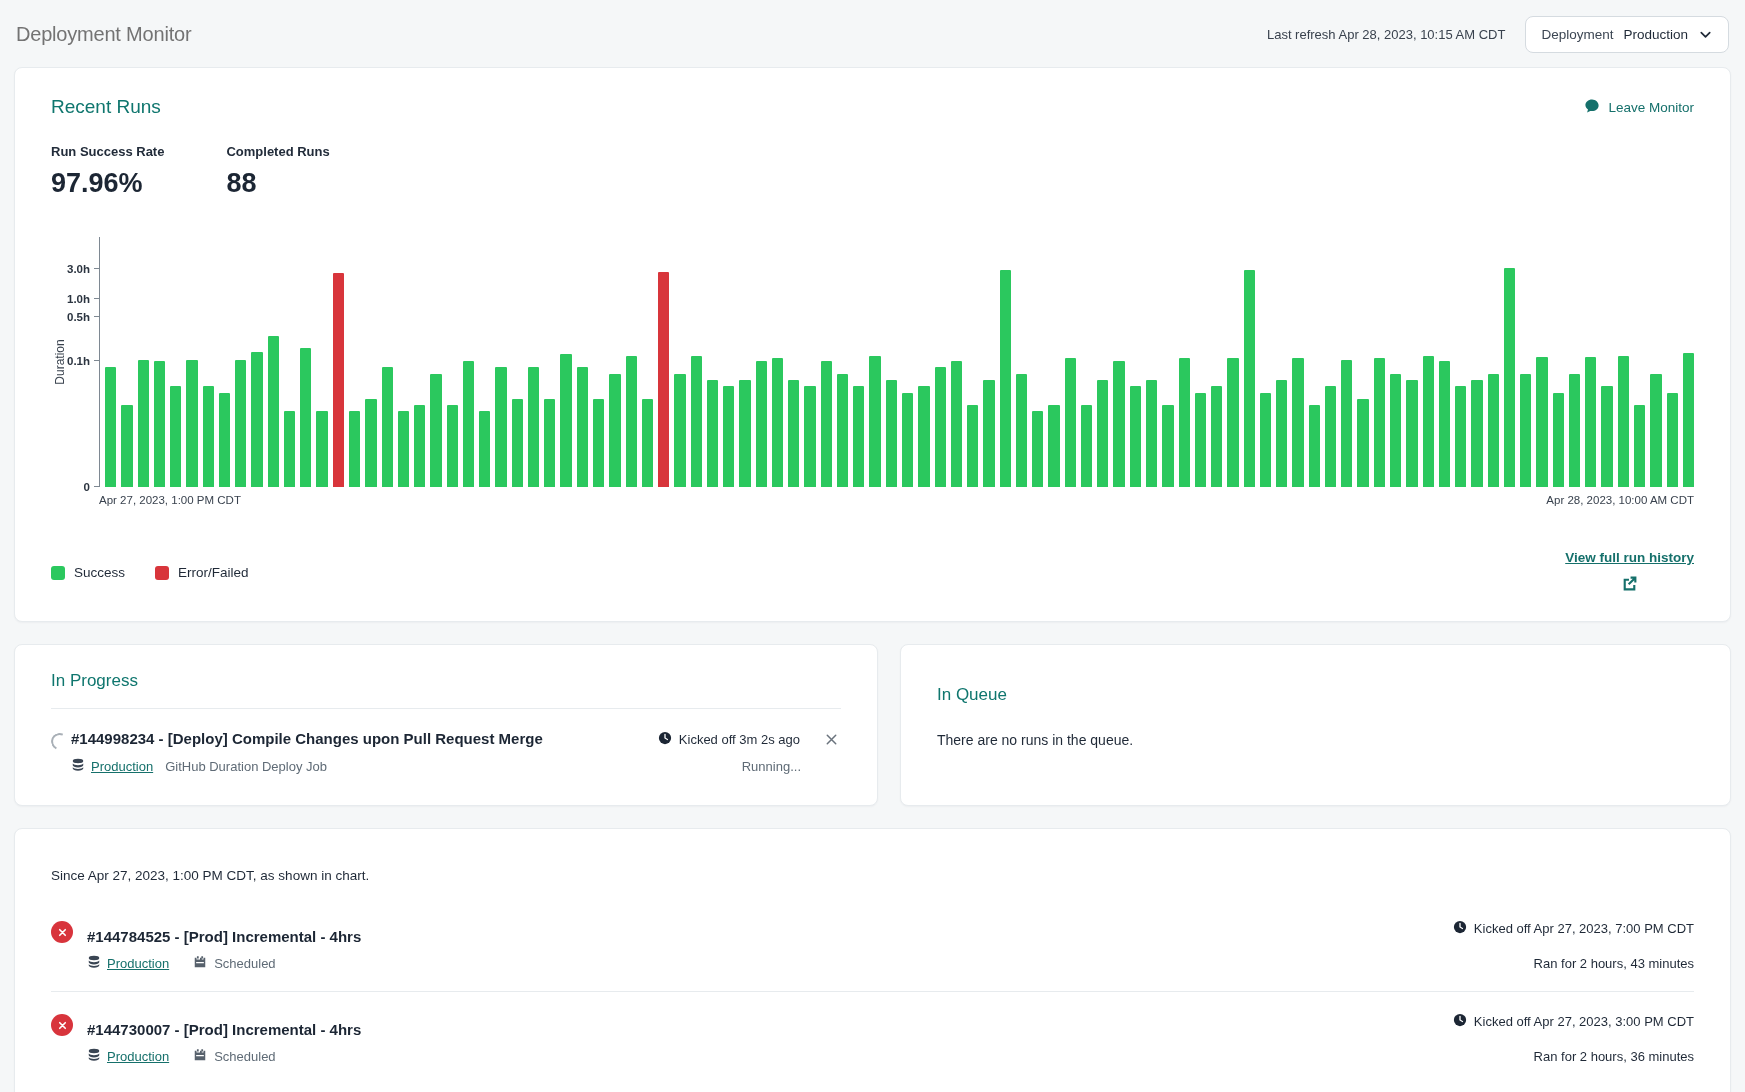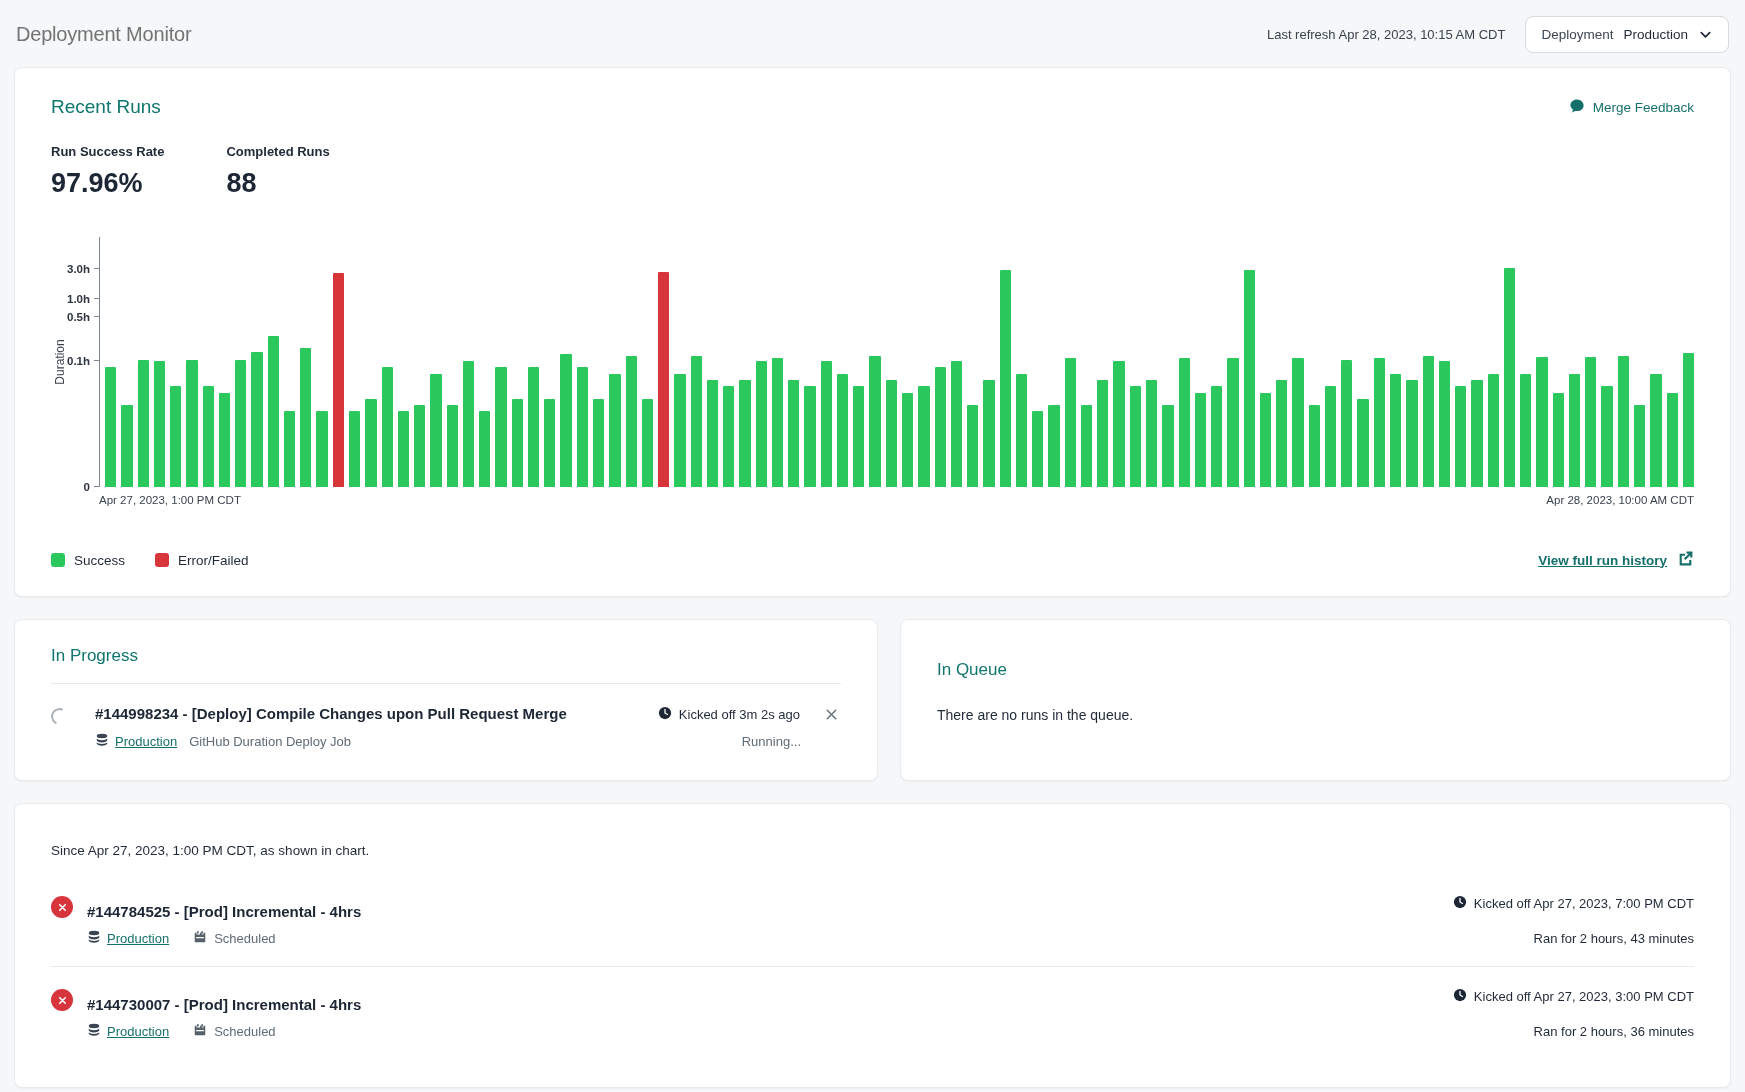--- a/index.html
+++ b/index.html
@@ -45,30 +45,30 @@
   .tickmarks { position: absolute; left: -6px; top: 0; bottom: 0; width: 6px; }
   .ymark { position: absolute; left: 0; width: 5px; height: 1px; background: #7e8892; }
   .bars { display: flex; align-items: flex-end; gap: 5px; height: 100%; padding-left: 5px; }
   .bar { flex: 1; min-width: 0; border-radius: 1px 1px 0 0; cursor: pointer; }
   .xlabels { display: flex; justify-content: space-between; margin: 7px 0 0 48px; font-size: 11.5px; color: #39424e; }
 
   .legend-row { display: flex; justify-content: space-between; align-items: center; margin-top: 44px; }
   .legend { display: flex; gap: 30px; }
   .legend-item { display: flex; align-items: center; gap: 9px; font-size: 13.5px; color: #1f2937; }
   .swatch { width: 14px; height: 14px; border-radius: 3px; }
-  .history-link { display: flex; align-items: center; gap: 10px; color: #15706b; font-size: 13.5px; font-weight: 700; cursor: pointer; }
+  .history-link { display: flex; align-items: center; gap: 10px; color: #15706b; font-size: 13.5px; font-weight: 700; cursor: pointer; flex-direction: column; }
   .history-link .link-text { text-decoration: underline; }
 
   
   .split { display: flex; gap: 22px; margin-top: 22px; }
   .in-progress { width: 864px; padding: 26px 36px 30px; flex: none; }
   .in-queue { flex: 1; padding: 40px 36px; }
   .hdr-divider { border-bottom: 1px solid #e7ebee; margin-top: 17px; }
 
-  .run-row { display: flex; gap: 27px; padding-top: 21px; }
+  .run-row { display: flex; gap: 3px; padding-top: 21px; }
   .spinner { width: 17px; height: 17px; border-radius: 50%; flex: none; margin-top: 3px;
              border: 2px solid #a9b0b7; border-bottom-color: transparent; border-right-color: transparent;
              transform: rotate(-20deg); }
   .run-main { flex: 1; }
   .run-top { display: flex; justify-content: space-between; align-items: flex-start; }
   .run-title { font-size: 15px; font-weight: 700; color: #1c2634; }
   .run-right { display: flex; align-items: center; gap: 22px; }
   .kicked { display: flex; align-items: center; gap: 7px; font-size: 13px; font-weight: 500; color: #1f2937; white-space: nowrap; }
   .close-btn { cursor: pointer; display: flex; padding: 2px; }
   .run-bottom { display: flex; justify-content: space-between; margin-top: 9px; align-items: center; }
@@ -118,21 +118,21 @@
 
   <div class="card recent-runs">
     <div class="title-row">
       <div class="card-title">Recent Runs</div>
       <div class="feedback-link">
         <span>
           <svg width="16" height="16" viewBox="0 0 16 16">
               <path d="M8 1.6c-3.7 0-6.6 2.5-6.6 5.5 0 1.8 1 3.4 2.6 4.4l-.9 3 3.2-1.6c.55.1 1.1.17 1.7.17 3.7 0 6.6-2.5 6.6-5.6S11.7 1.6 8 1.6z" fill="#15706b"></path>
             </svg>
         </span>
-        <span>Merge Feedback</span>
+        <span>Leave Monitor</span>
       </div>
     </div>
 
     <div class="stats">
       <div>
         <div class="stat-label">Run Success Rate</div>
         <div class="stat-value">97.96%</div>
       </div>
       <div>
         <div class="stat-label">Completed Runs</div>

